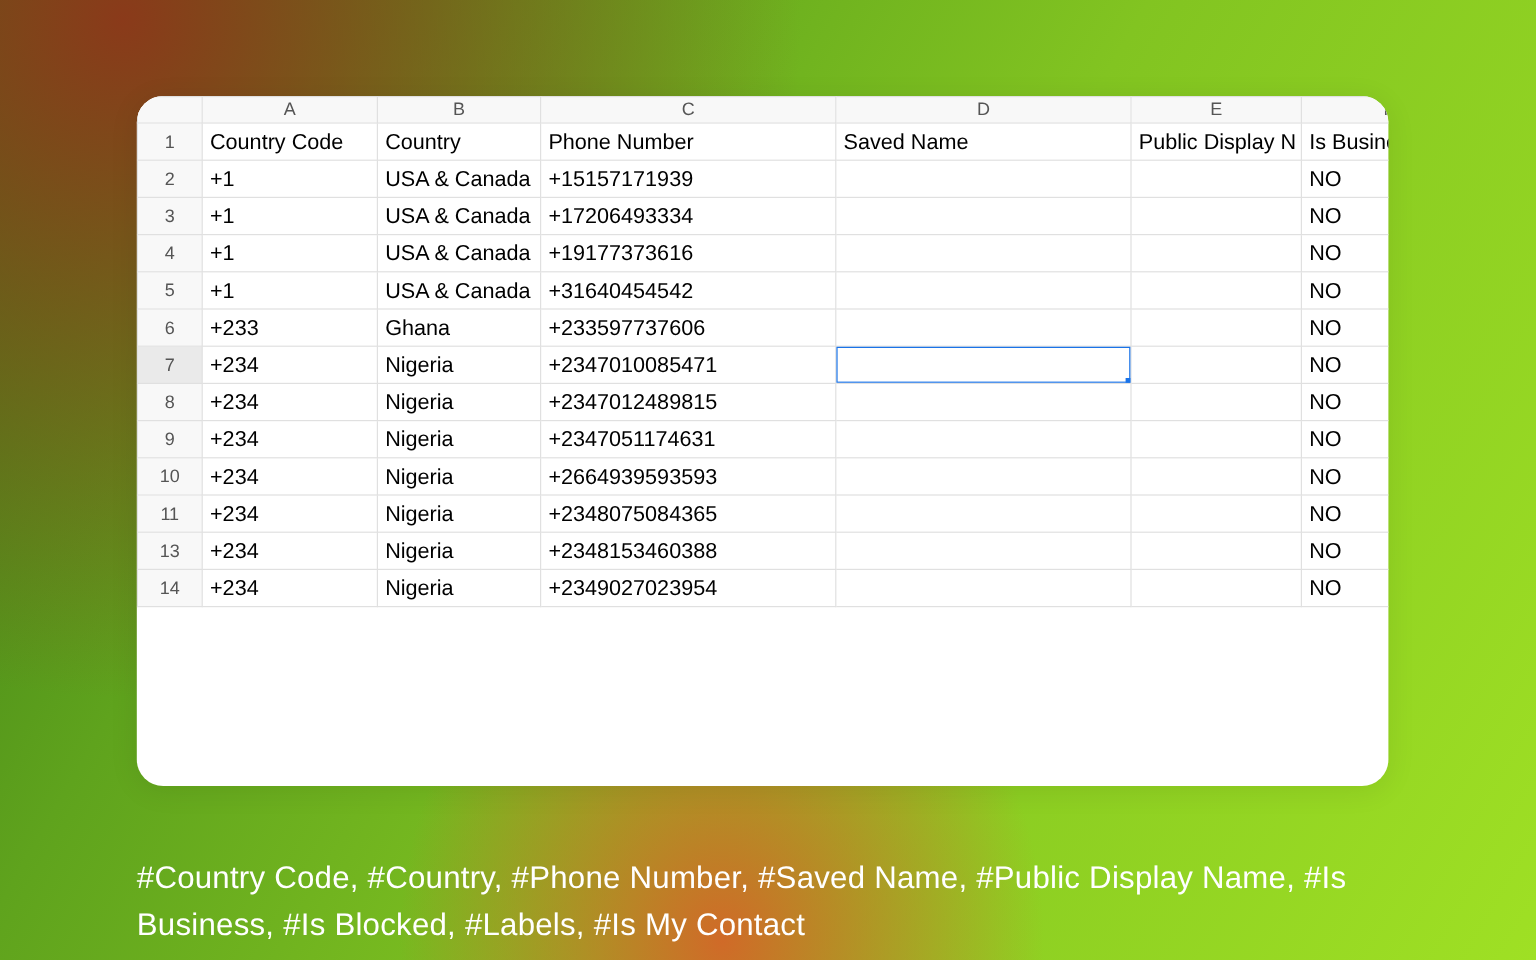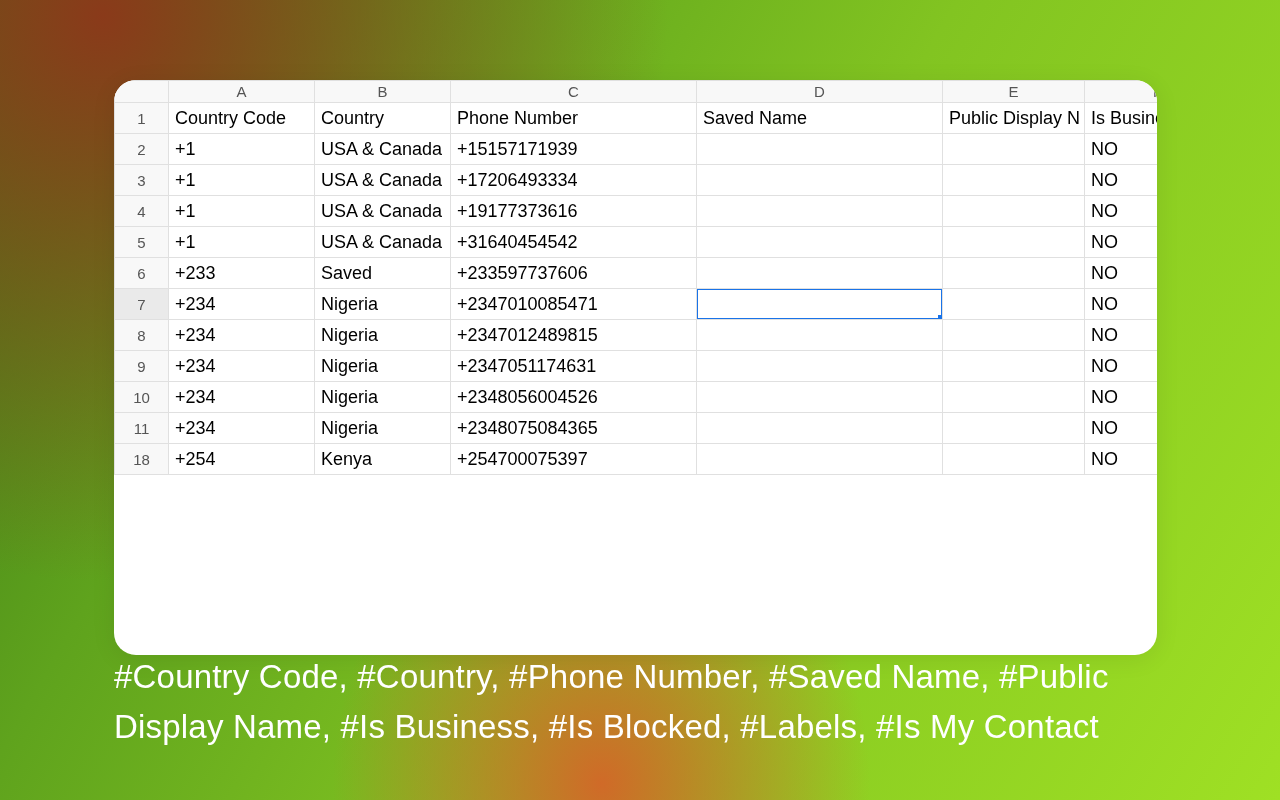--- a/index.html
+++ b/index.html
@@ -20,21 +20,21 @@
   col.cD{width:246px}
   col.cE{width:142px}
   col.cF{width:146px}
   .colhdr td{background:#f8f8f8;text-align:center;color:#555;font-size:15px;height:22px}
   .rownum{background:#f8f8f8;text-align:center !important;color:#555;font-size:15px}
   .rownum.sel{background:#eaeaea}
   .corner{background:#f8f8f8}
   .sel-wrap{position:relative;padding:0}
   .sel-box{position:absolute;inset:-1px;border:2px solid #1a73e8;pointer-events:none}
   .sel-handle{position:absolute;right:-4px;bottom:-4px;width:7px;height:7px;background:#1a73e8}
-  .caption{position:absolute;left:114px;right:120px;top:652px;color:#fff;font-size:33px;line-height:1.5;letter-spacing:.2px}
+  .caption{position:absolute;left:114px;right:120px;top:712px;color:#fff;font-size:26px;line-height:1.5;letter-spacing:.2px}
 </style>
 </head>
 <body>
 
 <div class="bg">
   <div class="card">
     <div class="sheet">
       <table>
         <colgroup>
           <col class="rownum">
@@ -96,21 +96,21 @@
               <td>+1</td>
               <td>USA &amp; Canada</td>
               <td>+31640454542</td>
               <td></td>
               <td></td>
               <td>NO</td>
             </tr>
             <tr>
               <td class="rownum">6</td>
               <td>+233</td>
-              <td>Saved</td>
+              <td>Ghana</td>
               <td>+233597737606</td>
               <td></td>
               <td></td>
               <td>NO</td>
             </tr>
             <tr>
               <td class="rownum sel">7</td>
               <td>+234</td>
               <td>Nigeria</td>
               <td>+2347010085471</td>
@@ -137,39 +137,48 @@
               <td>Nigeria</td>
               <td>+2347051174631</td>
               <td></td>
               <td></td>
               <td>NO</td>
             </tr>
             <tr>
               <td class="rownum">10</td>
               <td>+234</td>
               <td>Nigeria</td>
-              <td>+2348056004526</td>
+              <td>+2664939593593</td>
               <td></td>
               <td></td>
               <td>NO</td>
             </tr>
             <tr>
               <td class="rownum">11</td>
               <td>+234</td>
               <td>Nigeria</td>
               <td>+2348075084365</td>
               <td></td>
               <td></td>
               <td>NO</td>
             </tr>
             <tr>
-              <td class="rownum">18</td>
-              <td>+254</td>
-              <td>Kenya</td>
-              <td>+254700075397</td>
+              <td class="rownum">13</td>
+              <td>+234</td>
+              <td>Nigeria</td>
+              <td>+2348153460388</td>
+              <td></td>
+              <td></td>
+              <td>NO</td>
+            </tr>
+            <tr>
+              <td class="rownum">14</td>
+              <td>+234</td>
+              <td>Nigeria</td>
+              <td>+2349027023954</td>
               <td></td>
               <td></td>
               <td>NO</td>
             </tr>
           </tbody>
       </table>
     </div>
   </div>
   <div class="caption">#Country Code, #Country, #Phone Number, #Saved Name, #Public Display Name, #Is Business, #Is Blocked, #Labels, #Is My Contact</div>
 </div>

